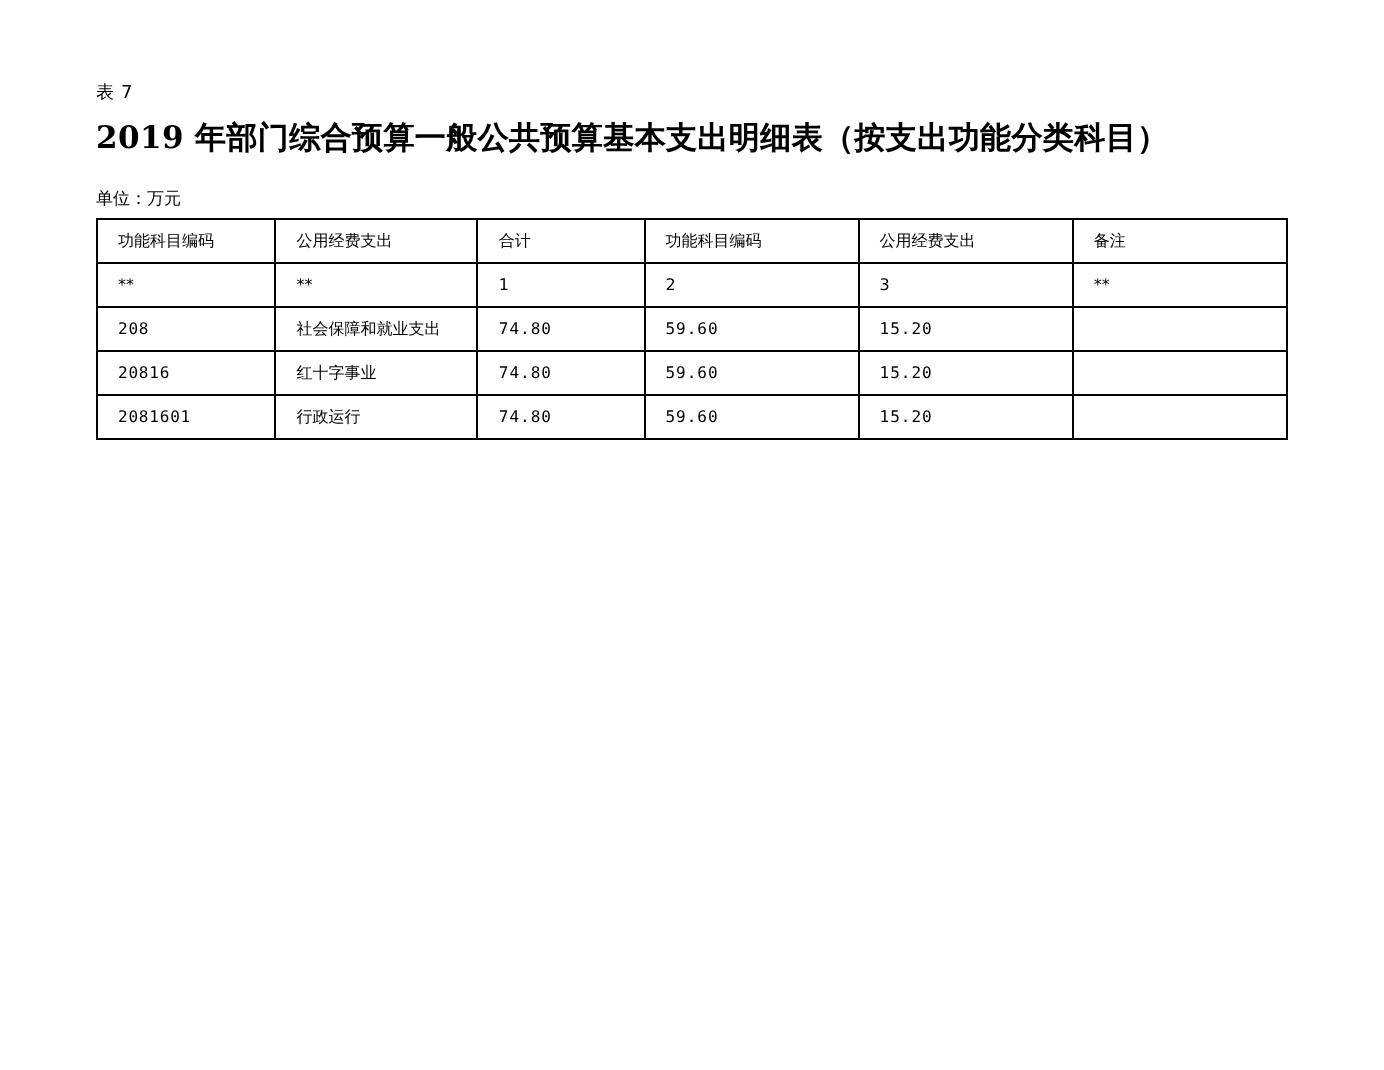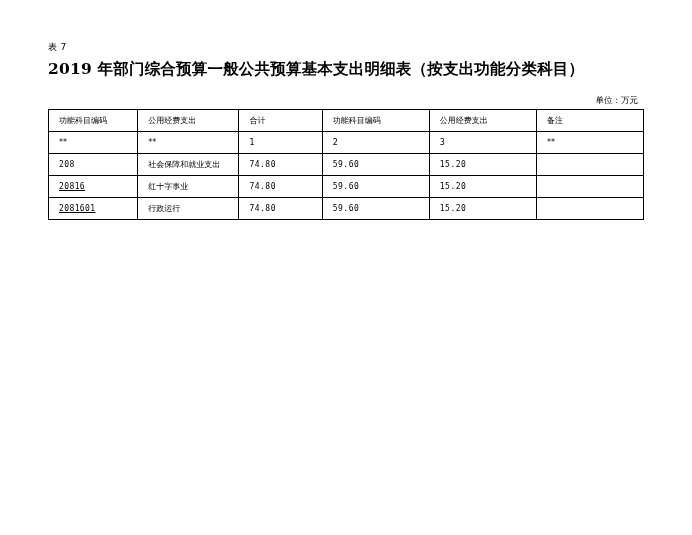--- a/index.html
+++ b/index.html
@@ -32,21 +32,21 @@
     text-align: left;
     font-size: 15.5px;
     font-weight: bold;
     font-family: "DejaVu Serif", "Liberation Serif", serif;
     letter-spacing: 0.2px;
     margin: 2px 0 0 0;
     line-height: 1.3;
     white-space: nowrap;
   }
   .unit-line {
-    text-align: right;
+    text-align: left;
     font-size: 8.5px;
     font-family: "DejaVu Sans", "Liberation Sans", sans-serif;
     margin: 16px 6px 4px 0;
     line-height: 1.2;
   }
   table.budget {
     width: 100%;
     border-collapse: collapse;
     table-layout: fixed;
     margin-top: 2px;
@@ -76,21 +76,21 @@
     font-size: 8px;
     letter-spacing: 0.4px;
   }
   col.c-code { width: 15.0%; }
   col.c-name { width: 17.0%; }
   col.c-total { width: 14.0%; }
   col.c-person { width: 18.0%; }
   col.c-public { width: 18.0%; }
   col.c-remark { width: 18.0%; }
   .row-code-indent-0 { text-align: left; padding-left: 10px; }
-  .row-code-center { text-align: center; text-decoration: underline; }
+  .row-code-center { text-align: center; }
 </style>
 </head>
 <body>
 
 <div class="page">
 
   <div class="table-label">表 7</div>
 
   <h1 class="doc-title">2019 年部门综合预算一般公共预算基本支出明细表（按支出功能分类科目）</h1>
 

